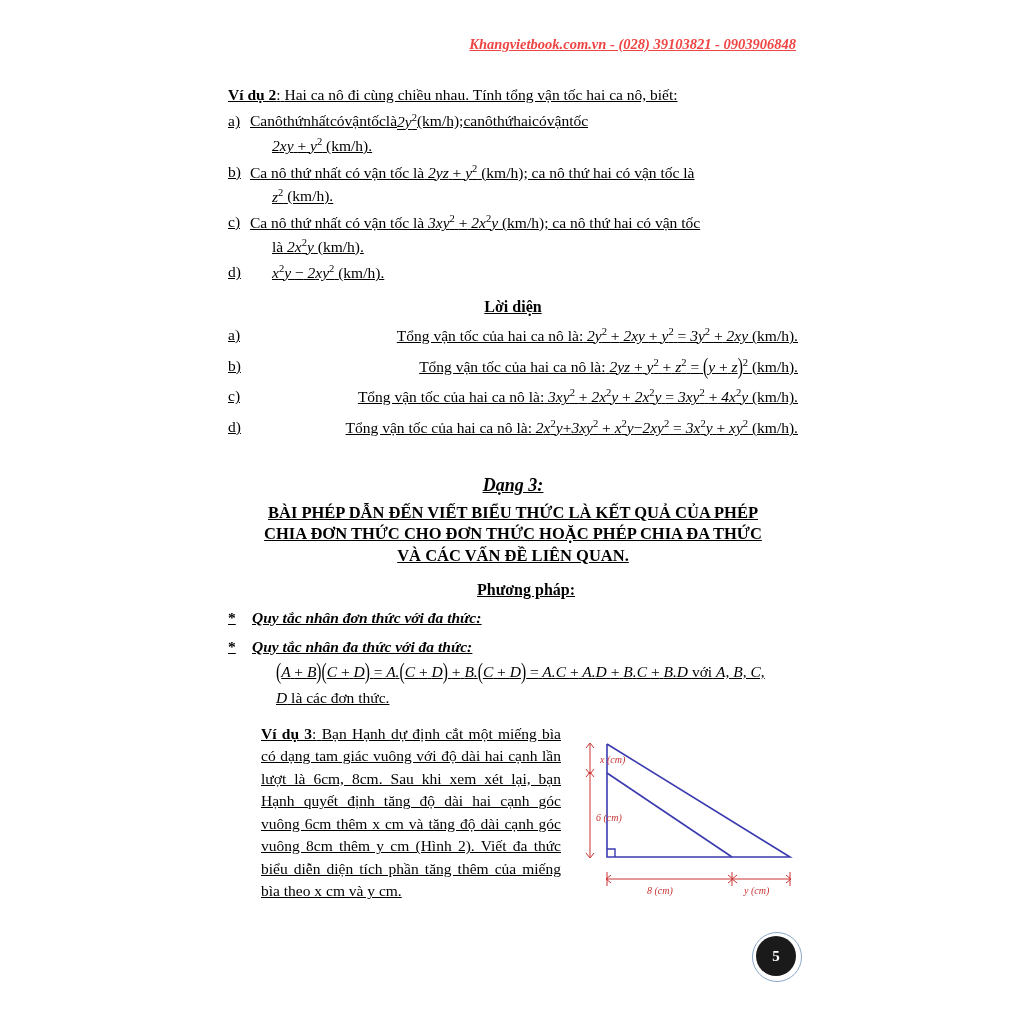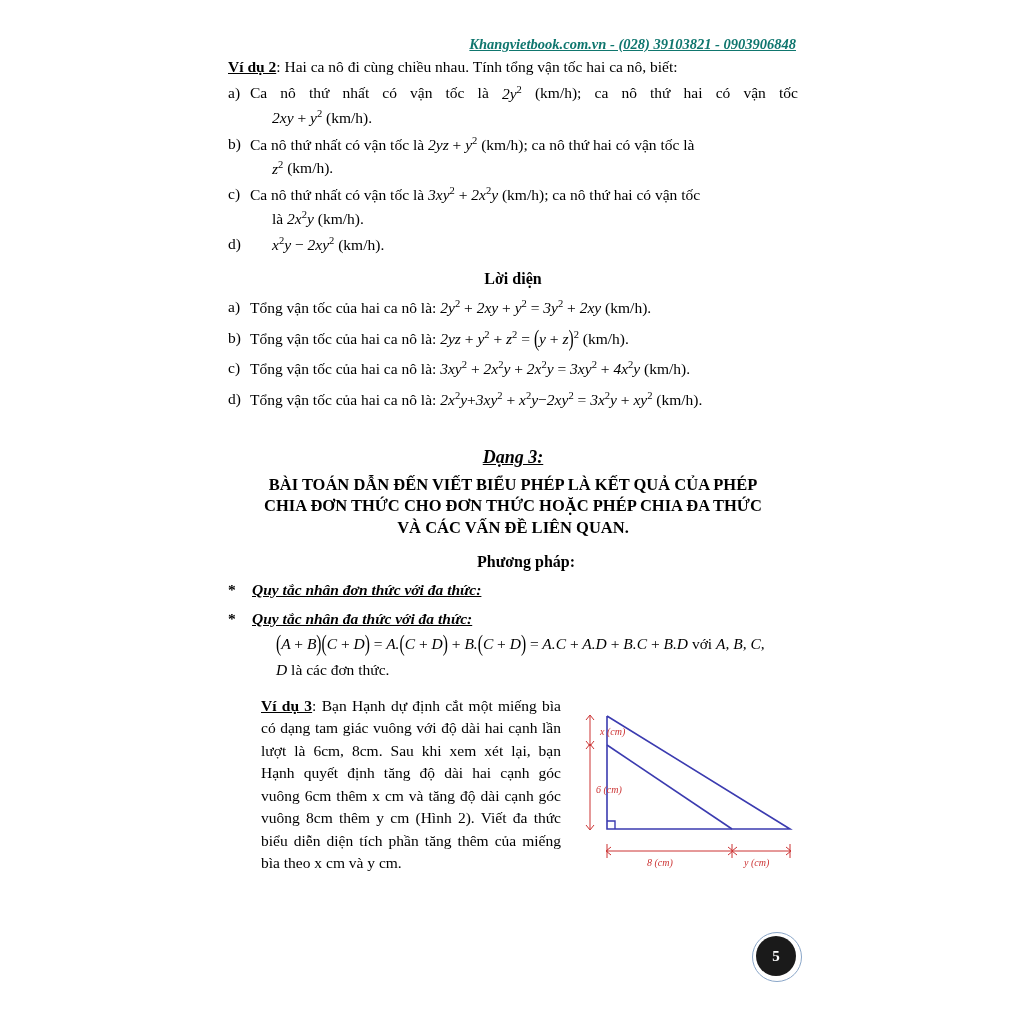--- a/index.html
+++ b/index.html
@@ -23,31 +23,32 @@
     background: #ffffff;
   }
   .header {
     position: absolute;
     top: 36px;
     right: 228px;
     font-family: "Liberation Serif", serif;
     font-style: italic;
     font-weight: bold;
     font-size: 14.5px;
-    color: #0f766e;
+    color: #ef4444;
     text-decoration: underline;
     white-space: nowrap;
   }
   .content {
     position: absolute;
     left: 228px;
-    top: 56px;
+    top: 84px;
     width: 570px;
     font-size: 15.5px;
     line-height: 1.45;
+    text-decoration: underline;
   }
   .u { text-decoration: underline; }
   .b { font-weight: bold; }
   .ex-title {
     margin: 0 0 4px 0;
   }
 
   
   .li {
     display: flex;
@@ -57,21 +58,20 @@
     width: 22px;
     flex: 0 0 22px;
     text-align: left;
   }
   .li .body {
     flex: 1 1 auto;
     text-align: justify;
   }
   .justify-line {
     display: flex;
-    justify-content: space-between;
   }
   .justify-line > span { white-space: nowrap; }
 
   
   .m {
     font-family: "Liberation Serif", serif;
     font-style: italic;
     white-space: nowrap;
   }
   .m .op, .m .num, .m .paren { font-style: normal; }
@@ -92,21 +92,21 @@
     font-weight: bold;
     margin: 10px 0 6px 0;
     font-size: 16px;
   }
 
   .sol {
     display: flex;
     margin: 0 0 7px 0;
   }
   .sol .mark { width: 22px; flex: 0 0 22px; }
-  .sol .body { flex: 1 1 auto; }
+  .sol .body { flex: 1 1 auto; text-align: right; }
 
   .dang {
     text-align: center;
     margin-top: 32px;
   }
   .dang .d-label {
     font-weight: bold;
     font-style: italic;
     text-decoration: underline;
     font-size: 18px;
@@ -312,21 +312,21 @@
         <span>Tổng vận tốc của hai ca nô là:</span>
         <span class="m">2<i>x</i><sup class="en">2</sup><i>y</i><span class="op">+</span>3<i>xy</i><sup class="en">2</sup> <span class="op">+</span> <i>x</i><sup class="en">2</sup><i>y</i><span class="op">−</span>2<i>xy</i><sup class="en">2</sup> <span class="op">=</span> 3<i>x</i><sup class="en">2</sup><i>y</i> <span class="op">+</span> <i>xy</i><sup class="en">2</sup></span>
         <span>(km/h).</span>
       </div>
     </div>
 
     <div class="dang">
       <span class="d-label">Dạng 3:</span>
     </div>
     <div class="dang-title">
-      <div>BÀI TOÁN DẪN ĐẾN VIẾT BIỂU PHÉP LÀ KẾT QUẢ CỦA PHÉP</div>
+      <div>BÀI PHÉP DẪN ĐẾN VIẾT BIỂU THỨC LÀ KẾT QUẢ CỦA PHÉP</div>
       <div>CHIA ĐƠN THỨC CHO ĐƠN THỨC HOẶC PHÉP CHIA ĐA THỨC</div>
       <div>VÀ CÁC VẤN ĐỀ LIÊN QUAN.</div>
     </div>
 
     <div class="pp">Phương pháp:</div>
 
     <div class="rule">
       <div class="star">*</div>
       <div class="rbody">Quy tắc nhân đơn thức với đa thức:</div>
     </div>

